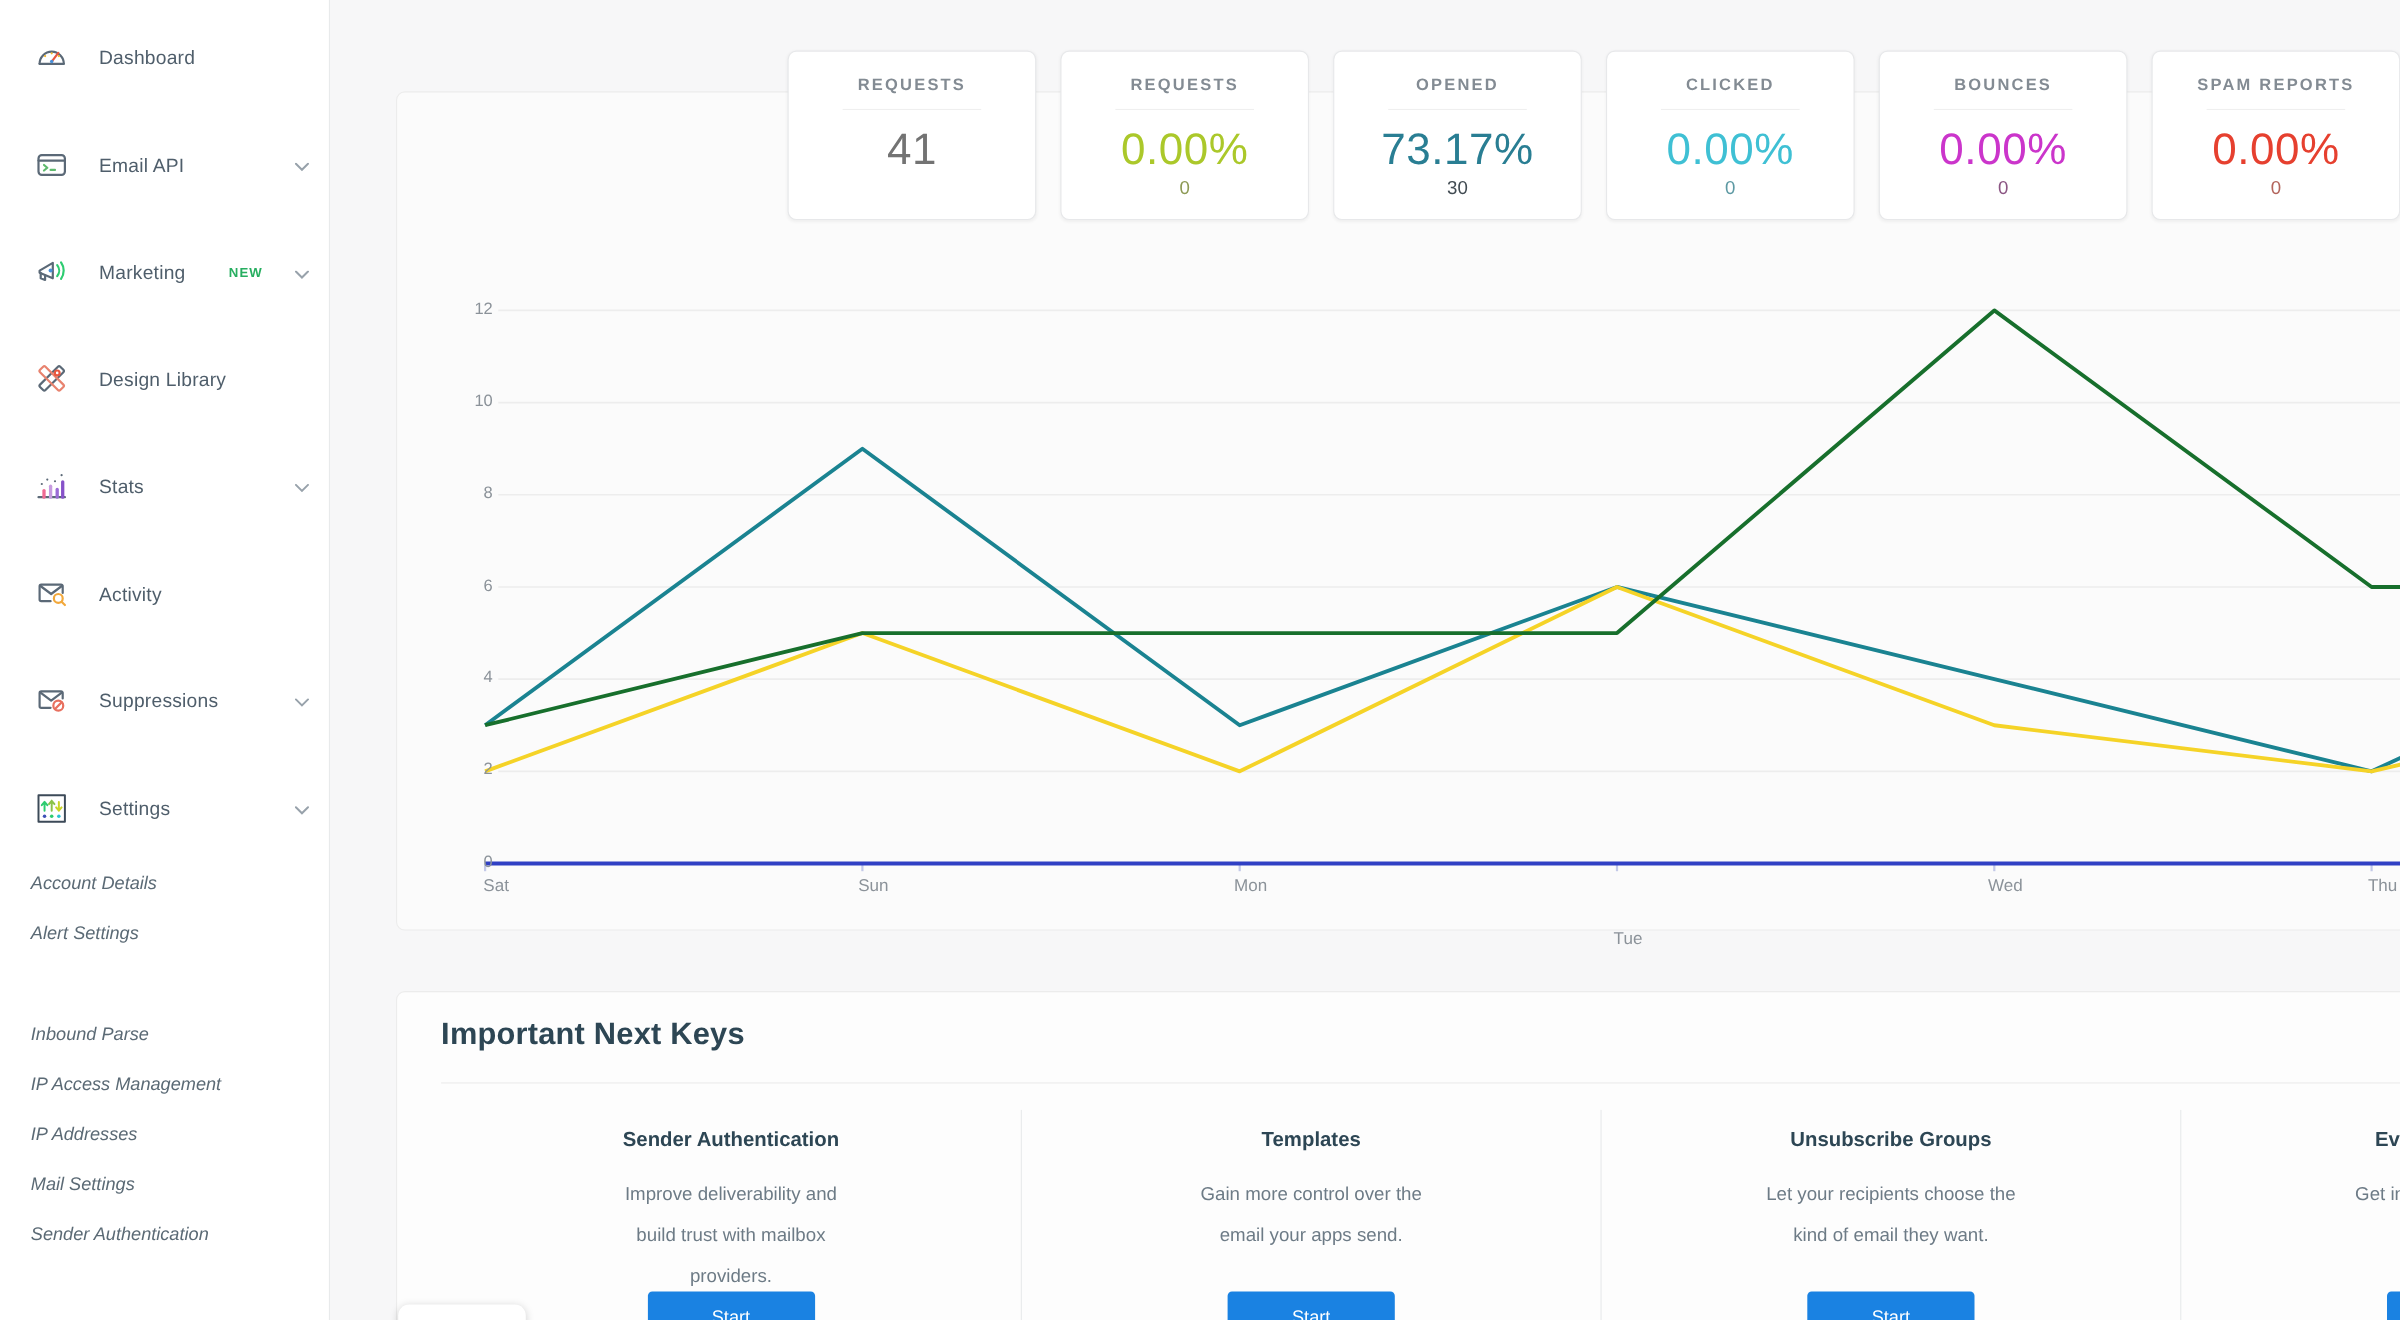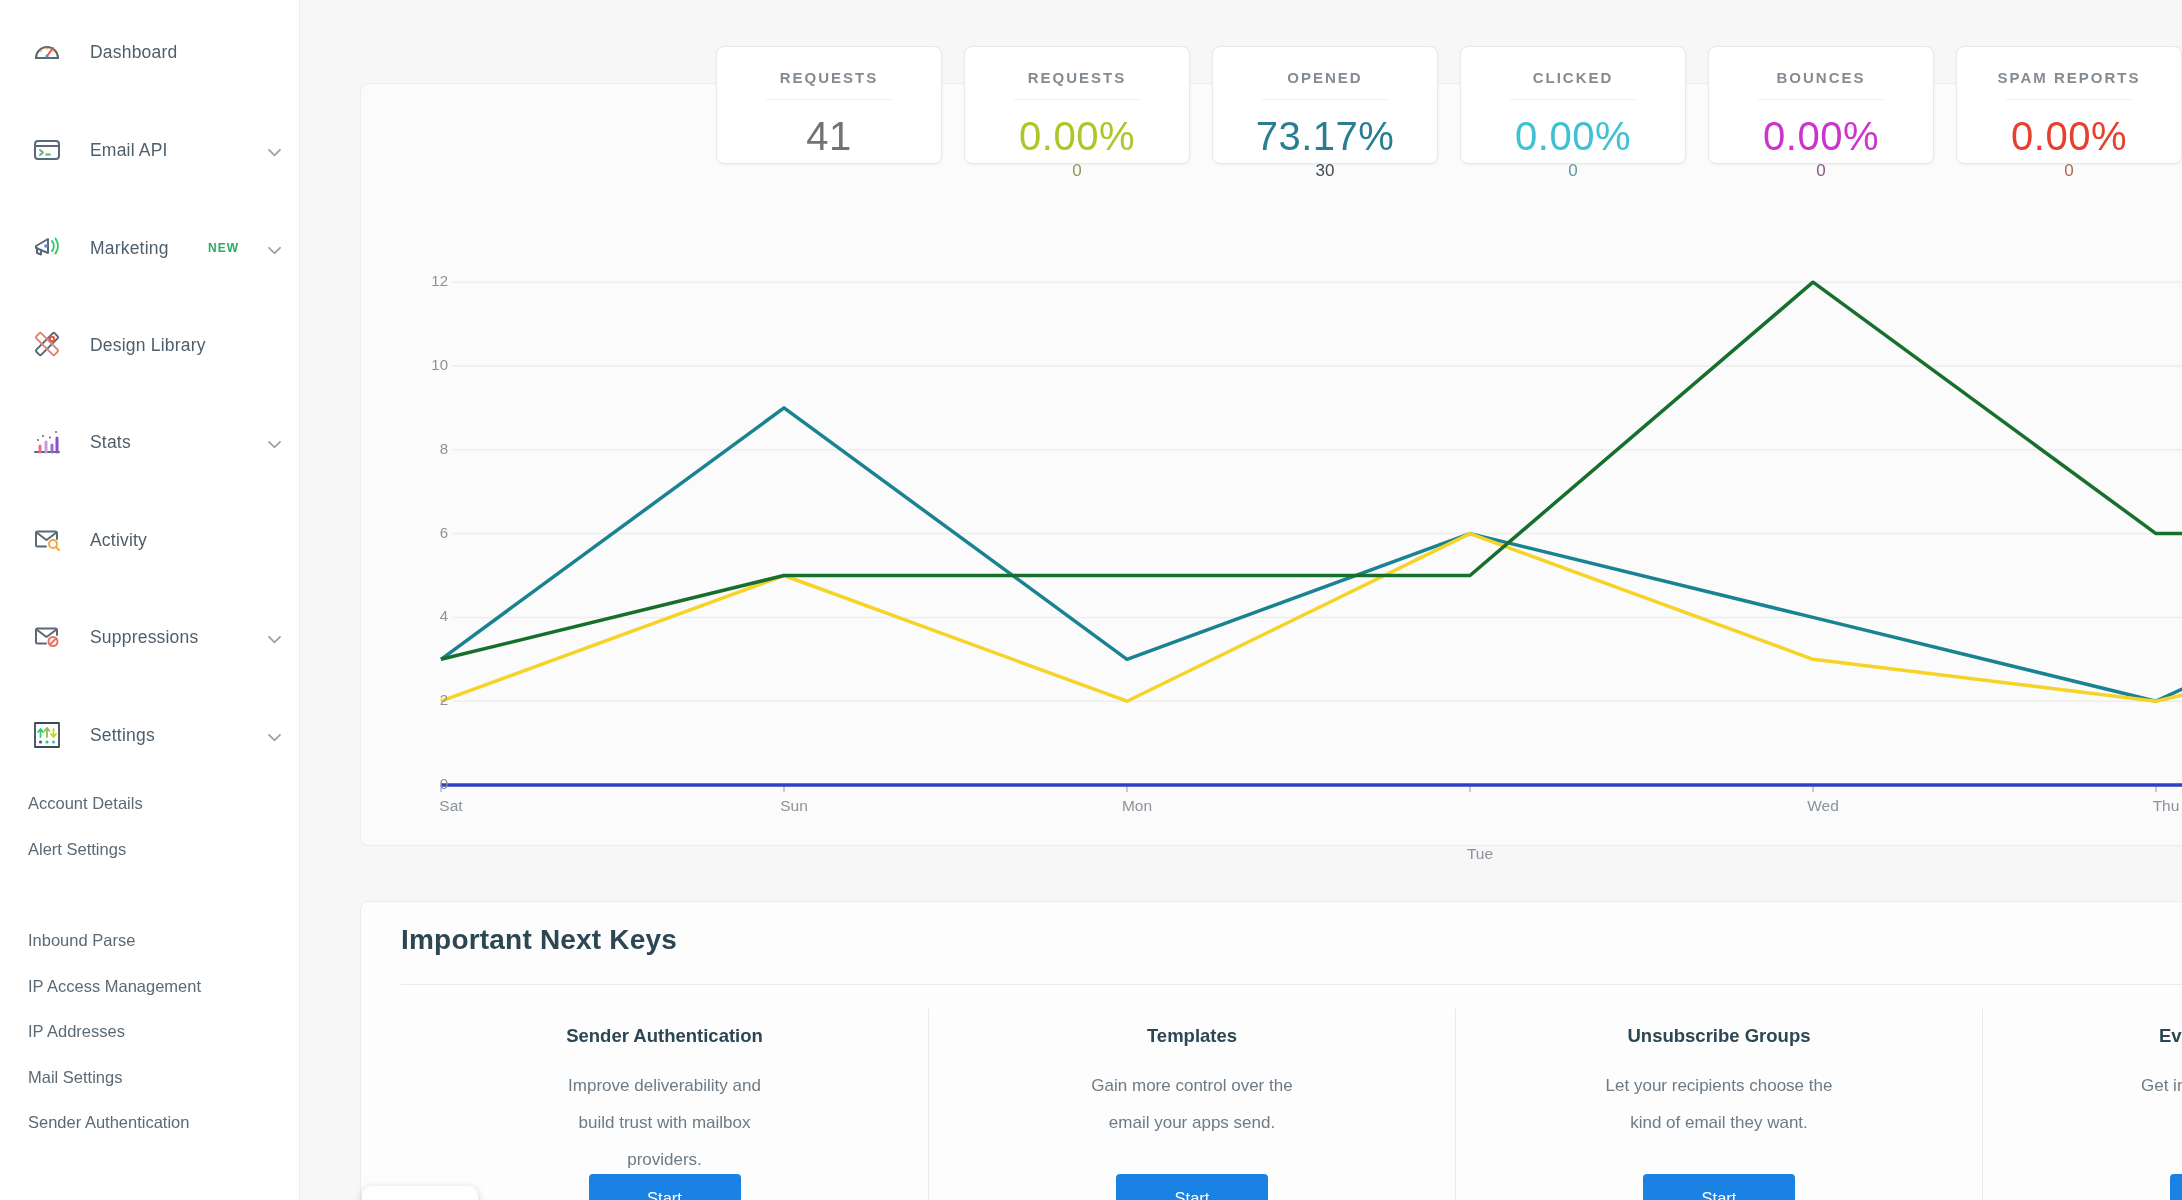--- a/index.html
+++ b/index.html
@@ -15,27 +15,27 @@
     background:#ffffff;border-right:1px solid #e8eaeb;box-sizing:border-box;
   }
   .nav-item{
     position:absolute;left:0;width:265px;height:56px;display:flex;align-items:center;cursor:pointer;
   }
   .nav-item .icon{position:absolute;left:28px;width:38px;height:38px;display:flex;align-items:center;justify-content:center;}
   .nav-item .lbl{position:absolute;left:90px;font-size:17.5px;color:#4f5e6b;letter-spacing:.2px;}
   .nav-item .badge{position:absolute;left:208px;font-size:12px;font-weight:bold;color:#27ae60;letter-spacing:1px;}
   .nav-item .chev{position:absolute;left:268px;top:50%;transform:translateY(-40%);}
   .subnav-item{
-    position:absolute;left:0;width:300px;height:40px;display:flex;align-items:center;cursor:pointer;
+    position:absolute;left:0;width:300px;height:40px;display:flex;align-items:center;cursor:pointer;font-style:italic;
   }
   .subnav-item .lbl{position:absolute;left:28px;font-size:16.5px;color:#5b6a75;}
   .subnav-item.active .lbl{color:#1f2c35;font-weight:bold;}
   
   .stat-card{
-    position:absolute;top:46px;width:226px;height:118px;background:#fff;
+    position:absolute;top:46px;width:226px;height:154px;background:#fff;
     border:1px solid #e7e8ea;border-radius:8px;box-sizing:border-box;
     box-shadow:0 1px 3px rgba(0,0,0,.05);text-align:center;
   }
   .stat-label{margin-top:22px;font-size:15px;font-weight:bold;letter-spacing:2px;color:#838b93;}
   .stat-divider{width:126px;height:1px;background:#efefef;margin:13px auto 0 auto;}
   .stat-value{margin-top:14px;font-size:40px;font-weight:400;letter-spacing:.5px;}
   .stat-sub{margin-top:2px;font-size:17px;color:#6f7880;}
   
   .chart-card{
     position:absolute;left:360px;top:83px;width:1950px;height:763px;

